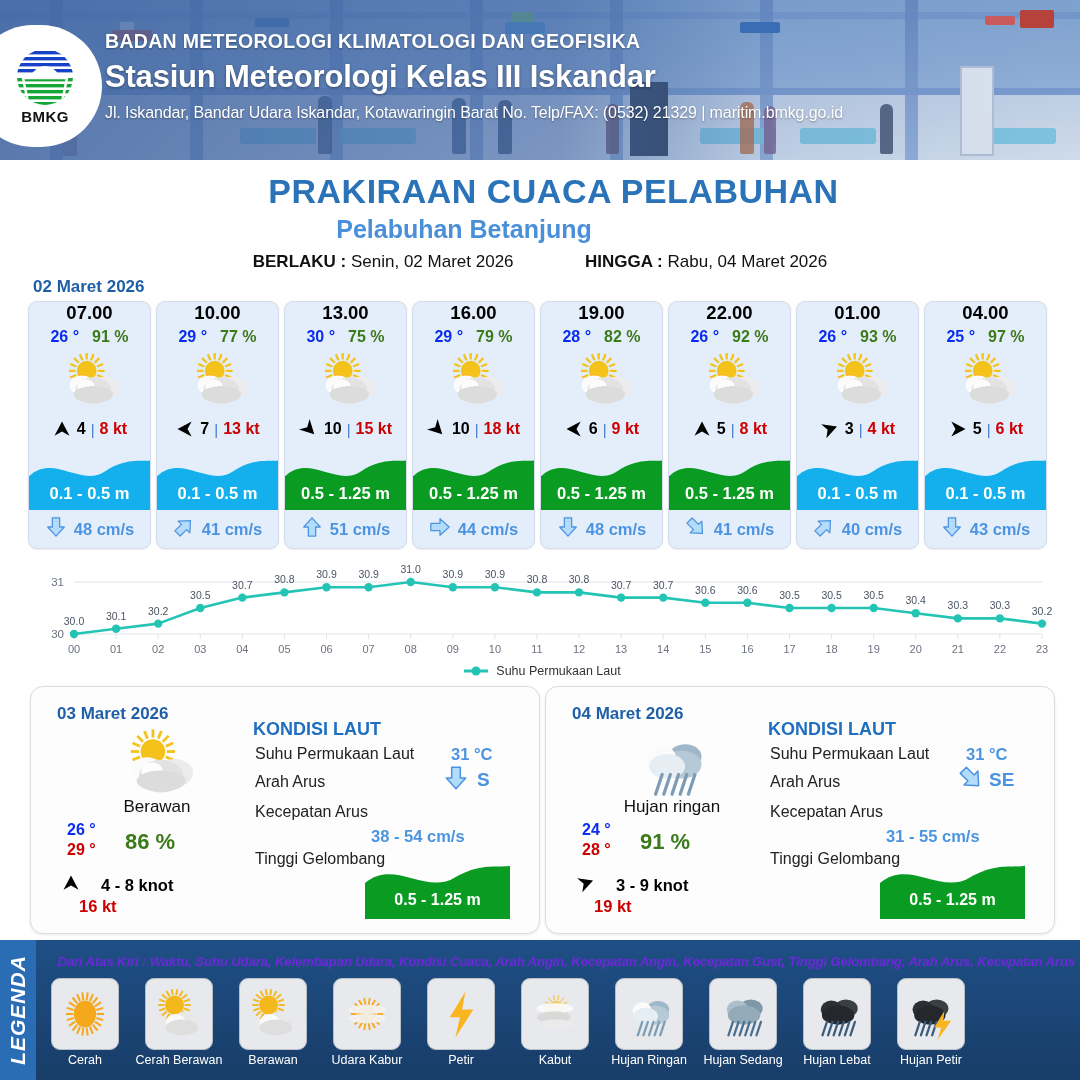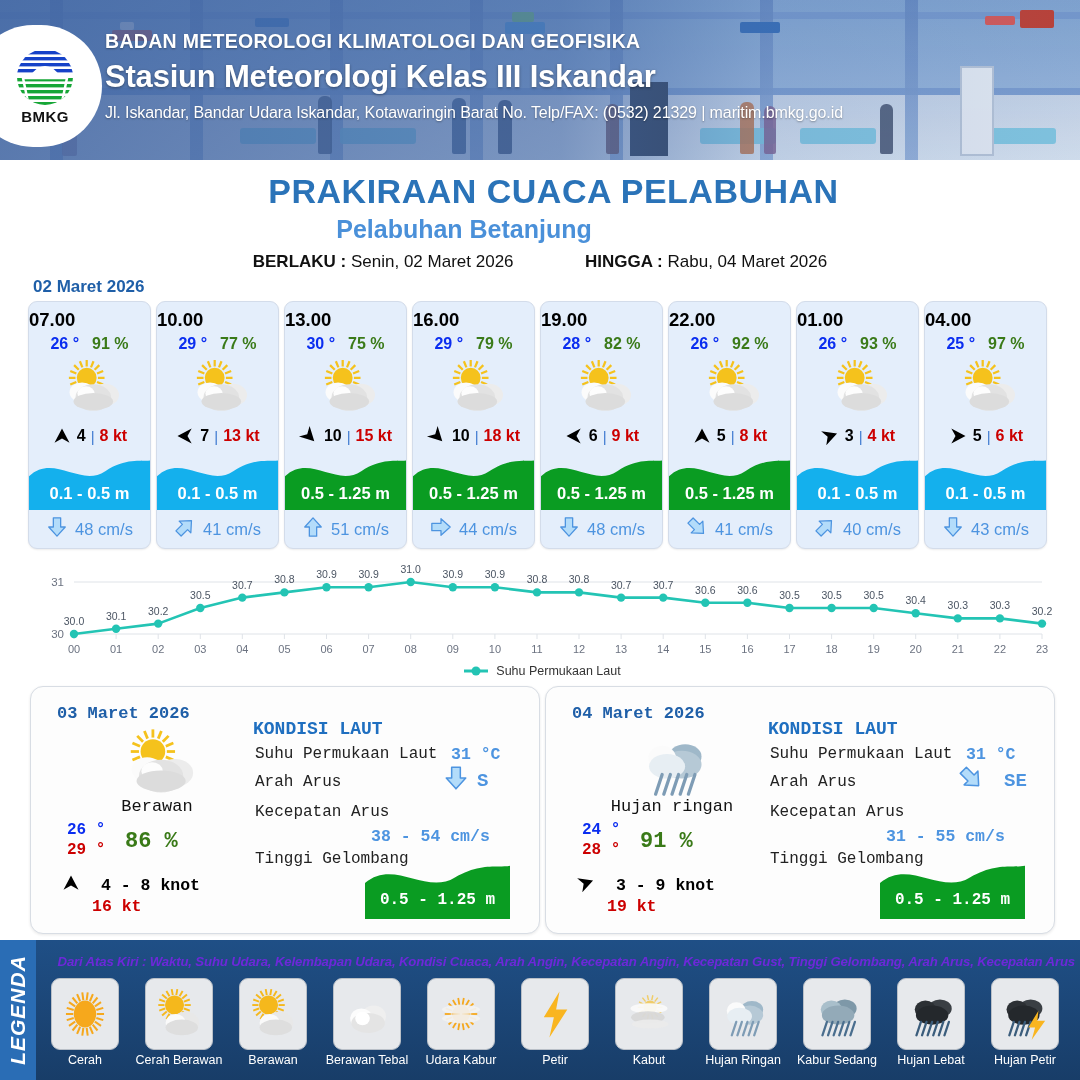--- a/index.html
+++ b/index.html
@@ -72,72 +72,71 @@
   }
 
   
   #cards { position:absolute; left:28px; top:301px; width:1028px; height:250px; display:flex; gap:5px; }
   .card {
     width:123px; height:248px; background:#e4eefb;
     border:1px solid #d3dcea; border-radius:9px;
     position:relative; overflow:hidden;
     box-shadow:0 1px 2px rgba(0,0,0,.08);
   }
-  .c-time { font-size:18.5px; font-weight:bold; color:#000; margin-top:7px; }
+  .c-time { text-align:center; font-size:18.5px; font-weight:bold; color:#000; }
   .c-th { display:flex; justify-content:center; align-items:baseline; gap:13px; margin-top:4px; }
   .c-temp { font-size:16px; font-weight:bold; color:#0a2df0; }
   .c-hum  { font-size:16px; font-weight:bold; color:#3a7a18; }
   .c-icon { height:62px; margin-top:3px; display:flex; align-items:center; justify-content:center; }
   .c-wind { display:flex; align-items:center; justify-content:center; gap:5px; margin-top:6px; height:24px; }
   .c-wdir { width:20px; height:20px; }
   .c-wspd { font-size:16px; font-weight:bold; color:#000; }
   .c-bar  { font-size:15px; color:#3f7ad0; }
   .c-gust { font-size:16px; font-weight:bold; color:#cc0000; }
   .c-wave { position:absolute; left:0; bottom:38px; width:100%; height:58px; }
   .c-wave svg { position:absolute; left:0; top:0; }
   .c-wavetxt {
     position:absolute; left:0; bottom:38px; width:100%; height:34px;
     display:flex; align-items:center; justify-content:center;
     font-size:16.5px; font-weight:bold; color:#fff; z-index:2;
   }
   .c-cur {
     position:absolute; left:0; bottom:4px; width:100%; height:30px;
     display:flex; align-items:center; justify-content:center; gap:7px; z-index:3;
   }
-  .c-cur .spd { font-size:16.5px; font-weight:normal; color:#4d94e0; }
+  .c-cur .spd { font-size:16.5px; font-weight:bold; color:#4d94e0; }
 
   
   #chart { position:absolute; left:28px; top:556px; width:1028px; height:122px; }
   #chart svg { display:block; }
   #chart-legend {
     position:absolute; left:0; top:108px; width:1028px;
     display:flex; align-items:center; justify-content:center; gap:7px;
     font-size:12.5px; color:#333;
   }
 
   
   .day-panel {
     position:absolute; top:686px; width:510px; height:248px;
     background:#fdfdfd; border:1px solid #d8dde4; border-radius:13px;
     box-shadow:0 1px 3px rgba(0,0,0,.09);
-    font-family:Liberation Mono, monospace;
   }
   #panel-1 { left:30px; }
   #panel-2 { left:545px; }
   .dp-date { position:absolute; left:26px; top:17px; font-size:17px; font-weight:bold; color:#1f5fa8; }
   .dp-icon { position:absolute; left:56px; top:42px; width:140px; height:68px;
              display:flex; align-items:center; justify-content:center; }
   .dp-cond { position:absolute; left:26px; top:110px; width:200px; text-align:center; font-size:17px; color:#111; }
   .dp-temps { position:absolute; left:36px; top:134px; }
   .dp-tmin { font-size:16px; font-weight:bold; color:#0a2df0; }
   .dp-tmax { font-size:16px; font-weight:bold; color:#cc0000; margin-top:2px; }
   .dp-hum { position:absolute; left:94px; top:142px; font-size:22px; font-weight:bold; color:#3a7a18; }
   .dp-wind { position:absolute; left:30px; top:186px; display:flex; align-items:center; gap:20px; }
   .dp-wtxt { font-size:16.5px; font-weight:bold; color:#000; }
-  .dp-gust { position:absolute; left:61px; top:210px; font-size:16.5px; font-weight:bold; color:#cc0000; }
+  .dp-gust { position:absolute; left:48px; top:210px; font-size:16.5px; font-weight:bold; color:#cc0000; }
 
   .dp-sea-title { position:absolute; left:222px; top:32px; font-size:18px; font-weight:bold; color:#1f6fc0; }
   .dp-row { position:absolute; left:224px; font-size:16px; color:#222; }
   .dp-val { position:absolute; font-size:16.5px; font-weight:bold; color:#4d94e0; }
   .dp-wavebox { position:absolute; width:145px; height:62px; }
   .dp-wavetxt { position:absolute; width:145px; text-align:center; font-size:16px; font-weight:bold; color:#fff; z-index:2; }
 
   
   #legend-bar {
     position:absolute; left:0; top:940px; width:1080px; height:140px;
@@ -949,21 +948,21 @@
         </svg></span>
       <span class="dp-wtxt">3  - 9 knot</span>
     </div>
     <div class="dp-gust">19 kt</div>
 
     <div class="dp-sea-title">KONDISI LAUT</div>
     <div class="dp-row" style="top:58px;">Suhu Permukaan Laut</div>
     <div class="dp-val" style="left:420px;top:58px;">31 °C</div>
 
     <div class="dp-row" style="top:86px;">Arah Arus</div>
-    <div style="position:absolute;left:412px;top:78px;display:flex;align-items:center;gap:20px;">
+    <div style="position:absolute;left:412px;top:78px;display:flex;align-items:center;gap:5px;">
       <span><svg width="26" height="26" viewBox="0 0 24 24" style="transform:rotate(135deg)">
     <path d="M12 2 L21 12 L16 12 L16 22 L8 22 L8 12 L3 12 Z" fill="#b3dcfa" stroke="#4d94e0" stroke-width="1.4" stroke-linejoin="round"></path>
         </svg></span>
       <span style="font-size:19px;font-weight:bold;color:#4d94e0;">SE</span>
     </div>
 
     <div class="dp-row" style="top:116px;">Kecepatan Arus</div>
     <div class="dp-val" style="left:340px;top:140px;">31 - 55 cm/s</div>
 
     <div class="dp-row" style="top:163px;">Tinggi Gelombang</div>
@@ -1072,31 +1071,20 @@
     <ellipse cx="62" cy="66" rx="24" ry="20" fill="#e8e8e8"></ellipse>
     <ellipse cx="44" cy="66" rx="18" ry="16" fill="#fafafa"></ellipse>
     <ellipse cx="55" cy="74" rx="29" ry="14" fill="#dedede"></ellipse>
         </svg>
       </div>
     <div class="lg-label">Berawan</div>
     </div>
     <div class="lg-item">
     <div class="lg-box">
         <svg width="56" height="56" viewBox="0 0 100 100">
-    <ellipse cx="62" cy="54" rx="22" ry="19" fill="#efefef"></ellipse>
-    <ellipse cx="40" cy="58" rx="20" ry="18" fill="#fcfcfc"></ellipse>
-    <ellipse cx="52" cy="66" rx="30" ry="18" fill="#e4e4e4"></ellipse>
-    <ellipse cx="42" cy="58" rx="13" ry="12" fill="#ffffff"></ellipse>
-        </svg>
-      </div>
-    <div class="lg-label">Berawan Tebal</div>
-    </div>
-    <div class="lg-item">
-    <div class="lg-box">
-        <svg width="56" height="56" viewBox="0 0 100 100">
     <g fill="#f6a81c">
       <circle cx="50" cy="50" r="16"></circle>
       <line x1="67" y1="50" x2="79" y2="50" stroke="#f6a81c" stroke-width="3.2"></line>
             <line x1="65.97477455336045" y1="55.814342436536364" x2="77.25108600279134" y2="59.918584156444396" stroke="#f6a81c" stroke-width="3.2"></line>
             <line x1="63.022755533022625" y1="60.92738936467117" x2="72.21528885045036" y2="68.64084068090963" stroke="#f6a81c" stroke-width="3.2"></line>
             <line x1="58.5" y1="64.72243186433546" x2="64.5" y2="75.11473670974871" stroke="#f6a81c" stroke-width="3.2"></line>
             <line x1="52.952019020337815" y1="66.74173180120754" x2="55.03579715234098" y2="78.55942483735403" stroke="#f6a81c" stroke-width="3.2"></line>
             <line x1="47.047980979662185" y1="66.74173180120754" x2="44.964202847659024" y2="78.55942483735403" stroke="#f6a81c" stroke-width="3.2"></line>
             <line x1="41.5" y1="64.72243186433546" x2="35.50000000000001" y2="75.11473670974873" stroke="#f6a81c" stroke-width="3.2"></line>
             <line x1="36.977244466977375" y1="60.92738936467117" x2="27.78471114954964" y2="68.64084068090965" stroke="#f6a81c" stroke-width="3.2"></line>
@@ -1175,21 +1163,21 @@
     <ellipse cx="40" cy="42" rx="19" ry="16" fill="#a9bfcb"></ellipse>
     <ellipse cx="52" cy="52" rx="29" ry="17" fill="#93aab8"></ellipse>
     <line x1="32" y1="64" x2="24" y2="88" stroke="#4a6e8e" stroke-width="4" stroke-linecap="round"></line>
           <line x1="42" y1="64" x2="34" y2="88" stroke="#4a6e8e" stroke-width="4" stroke-linecap="round"></line>
           <line x1="52" y1="64" x2="44" y2="88" stroke="#4a6e8e" stroke-width="4" stroke-linecap="round"></line>
           <line x1="62" y1="64" x2="54" y2="88" stroke="#4a6e8e" stroke-width="4" stroke-linecap="round"></line>
           <line x1="72" y1="64" x2="64" y2="88" stroke="#4a6e8e" stroke-width="4" stroke-linecap="round"></line>
           <line x1="82" y1="64" x2="74" y2="88" stroke="#4a6e8e" stroke-width="4" stroke-linecap="round"></line>
         </svg>
       </div>
-    <div class="lg-label">Kabur Sedang</div>
+    <div class="lg-label">Hujan Sedang</div>
     </div>
     <div class="lg-item">
     <div class="lg-box">
         <svg width="56" height="56" viewBox="0 0 100 100">
     <ellipse cx="66" cy="40" rx="21" ry="16" fill="#3a3f44"></ellipse>
     <ellipse cx="40" cy="42" rx="19" ry="16" fill="#2c3034"></ellipse>
     <ellipse cx="52" cy="52" rx="29" ry="17" fill="#24282c"></ellipse>
     <line x1="32" y1="64" x2="24" y2="88" stroke="#3b5d7c" stroke-width="4" stroke-linecap="round"></line>
           <line x1="42" y1="64" x2="34" y2="88" stroke="#3b5d7c" stroke-width="4" stroke-linecap="round"></line>
           <line x1="52" y1="64" x2="44" y2="88" stroke="#3b5d7c" stroke-width="4" stroke-linecap="round"></line>

